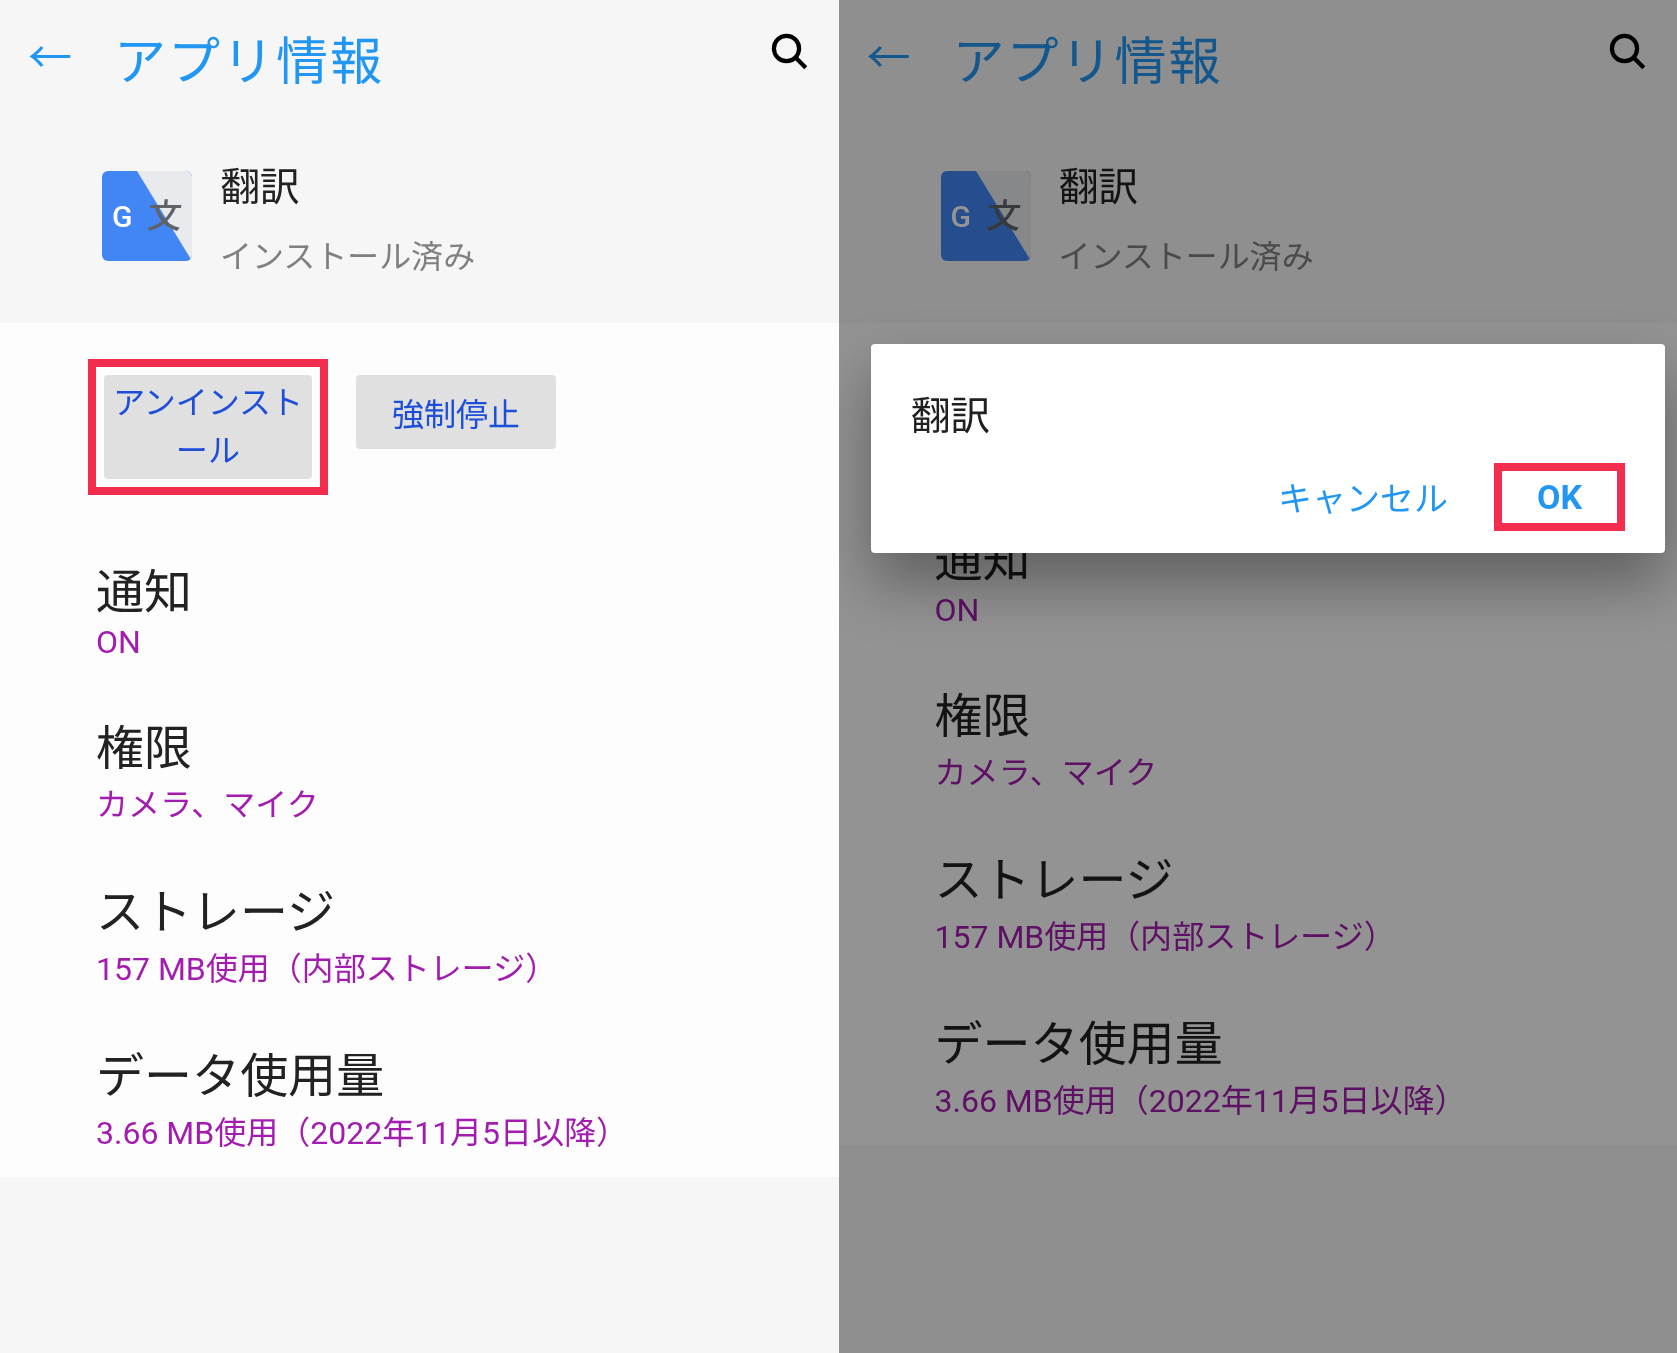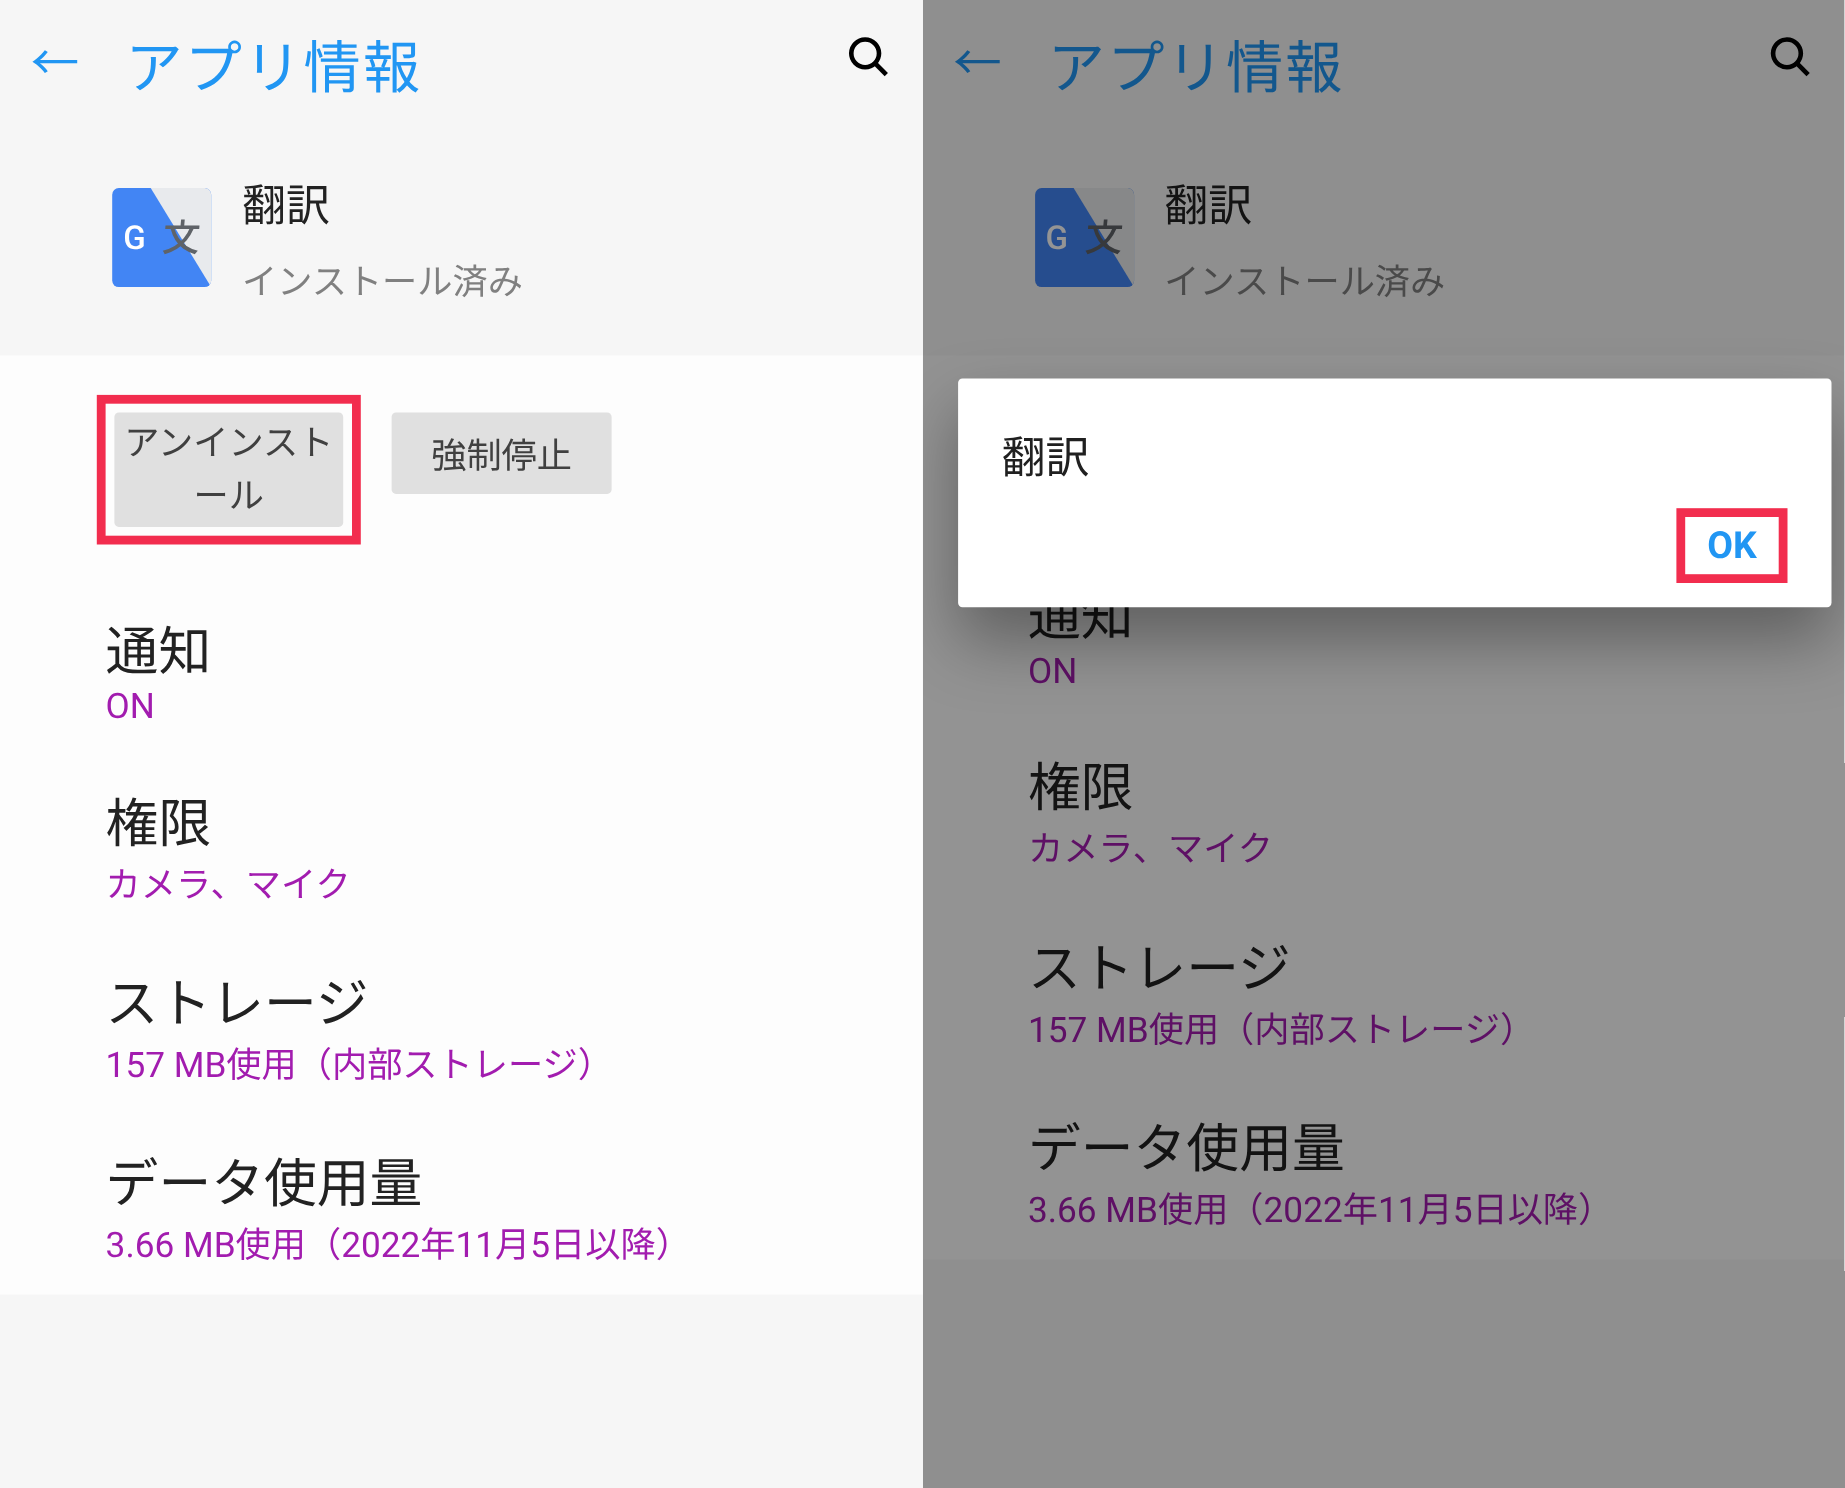--- a/index.html
+++ b/index.html
@@ -18,37 +18,37 @@
     .app-icon .sq { width:90px; height:90px; background:#4285F4; border-radius:6px; position:relative; overflow:hidden; }
     .app-icon .tri { position:absolute; right:0; top:0; width:0; height:0; border-top:90px solid #E8EAED; border-left:55px solid transparent; }
     .app-icon .g  { position:absolute; left:10px; top:28px; color:#fff; font-size:30px; font-weight:500; }
     .app-icon .cn { position:absolute; right:10px; top:18px; color:#5F6368; font-size:34px; font-weight:500; transform:skewX(-5deg); }
     .app-name { font-size:40px; color:#222; }
     .app-sub  { font-size:32px; color:#808080; margin-top:18px; }
 
     .body-area { background:#fdfdfd; padding:36px 32px 0 32px; }
     .btn-row { display:flex; gap:28px; margin-bottom:34px; margin-left:56px; }
     .ubox { border:8px solid #F22D4E; padding:8px; }
-    .abtn { background:#E0E0E0; color:#404040; font-size:32px; text-align:center; display:flex; align-items:center; justify-content:center; border-radius:4px; }
+    .abtn { background:#E0E0E0; color:#1d4ed8; font-size:32px; text-align:center; display:flex; align-items:center; justify-content:center; border-radius:4px; }
     .abtn.un { width:208px; height:104px; padding:0 6px; line-height:1.5; }
     .abtn.fs { width:200px; height:74px; margin-top:16px; }
 
     .row { padding:24px 0 24px 64px; }
     .row .lbl { font-size:48px; color:#222; }
     .row .val { font-size:32px; color:#a21caf; margin-top:0; }
 
     
     .scrim { position:absolute; inset:0; background:rgba(0,0,0,0.42); }
     .dialog { position:absolute; left:32px; right:12px; top:344px; background:#fff; border-radius:4px;
               box-shadow:0 30px 60px rgba(0,0,0,0.35); padding:40px 40px 22px 40px; }
     .dlg-title { font-size:40px; color:#202020; margin-bottom:20px; }
     .dlg-msg   { font-size:34px; color:#5a5a5a; line-height:1.55; margin-bottom:26px; }
     .dlg-btns  { display:flex; justify-content:flex-end; align-items:center; gap:40px; }
     .dlg-cancel{ color:#2196F3; font-size:34px; cursor:pointer; padding:10px 6px; }
-    .okwrap    { border:8px solid #F22D4E; padding:6px 4px; }
+    .okwrap    { border:8px solid #F22D4E; padding:6px 19px; }
     .dlg-ok    { color:#2196F3; font-size:34px; font-weight:700; cursor:pointer; padding:6px 16px; }
   </style>
 </head>
 <body>
 
 <div class="panel bg">
 
   <div class="header">
     <span class="back-arrow">←</span>
     <span class="title">アプリ情報</span>
@@ -151,18 +151,19 @@
         <div class="lbl">データ使用量</div>
         <div class="val">3.66 MB使用（2022年11月5日以降）</div>
       </div>
   </div>
 
   <div class="scrim"></div>
 
   <div class="dialog">
     <div class="dlg-title">翻訳</div>
     <div class="dlg-btns">
+      <span class="dlg-cancel">キャンセル</span>
       <span class="okwrap">
         <span class="dlg-ok">OK</span>
       </span>
     </div>
   </div>
 </div>
 
 </body></html>

